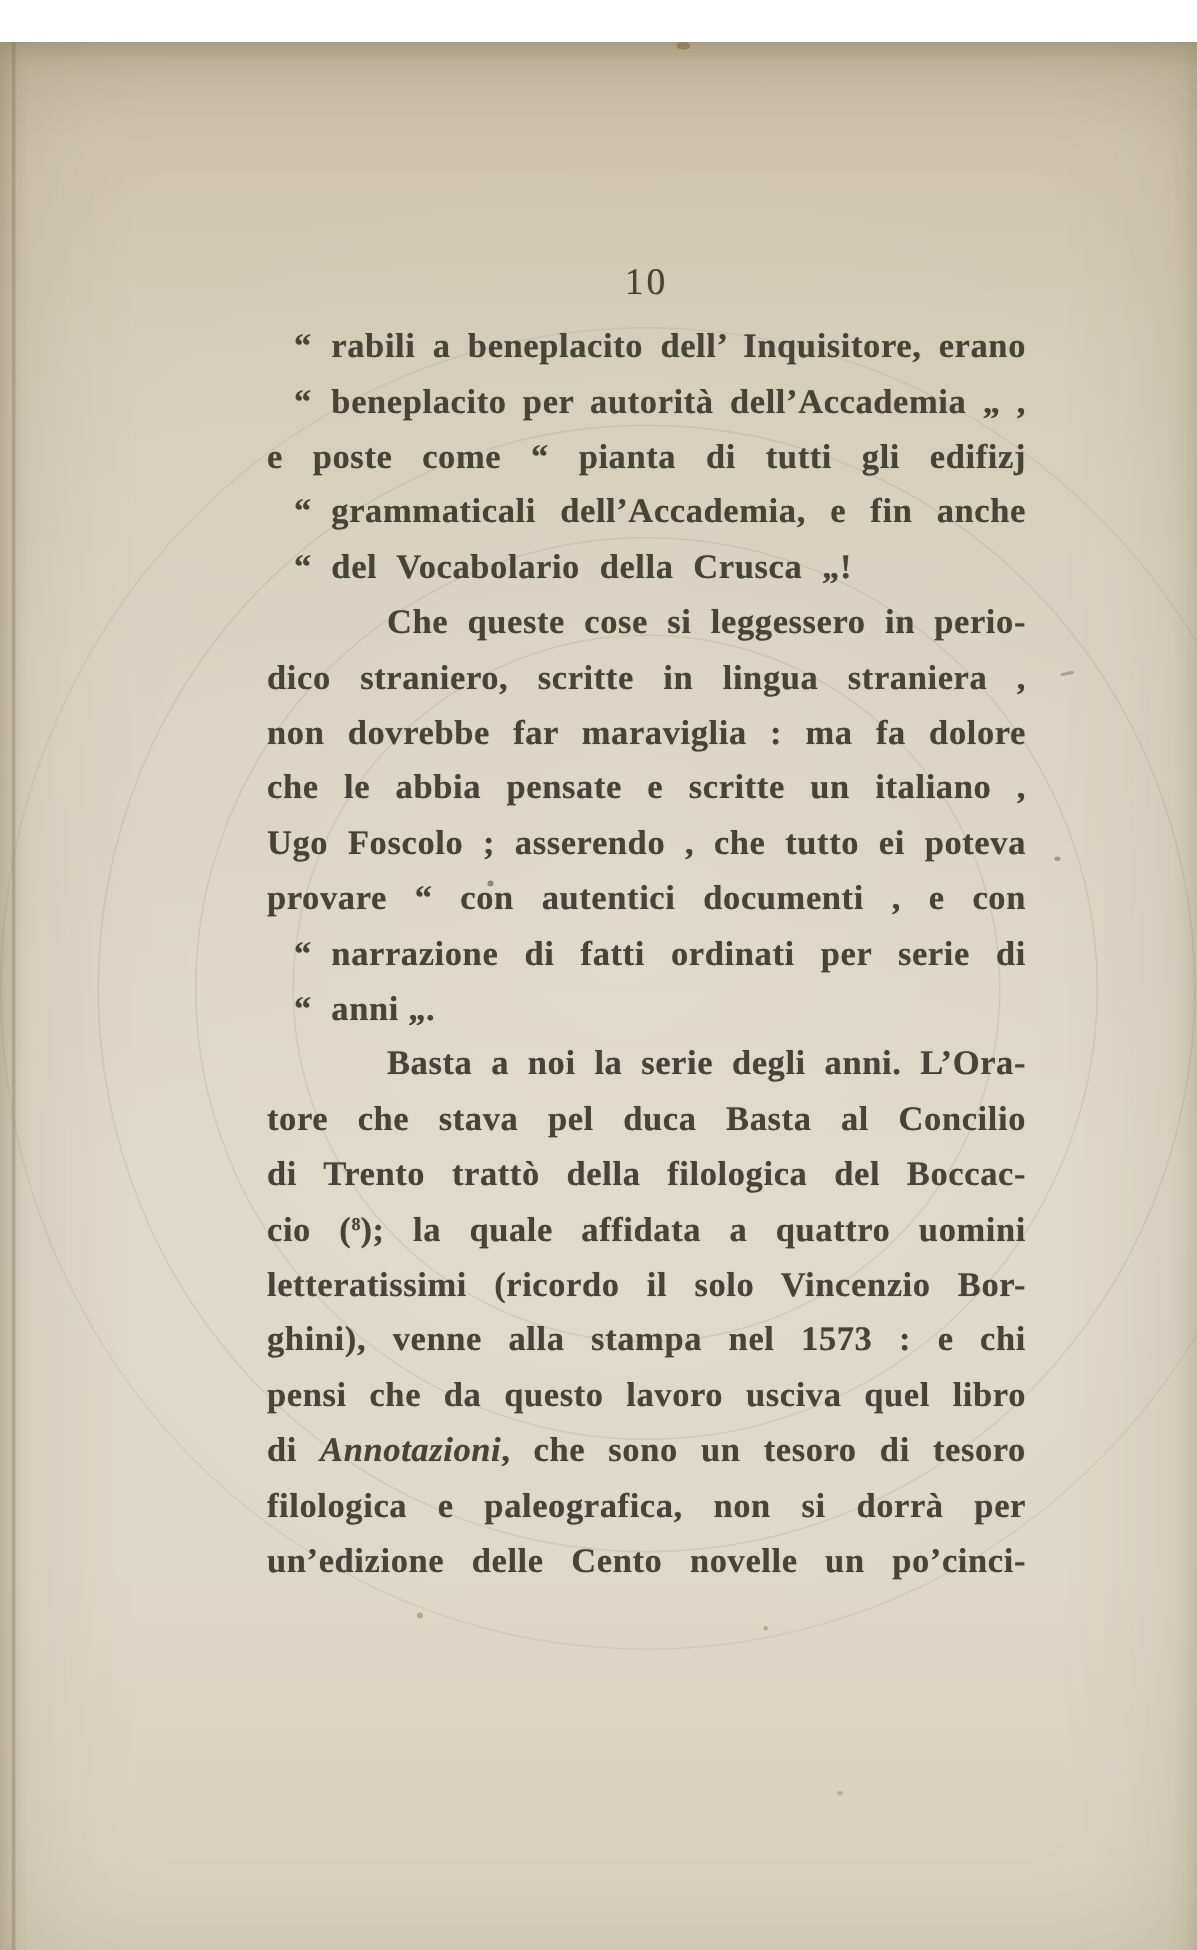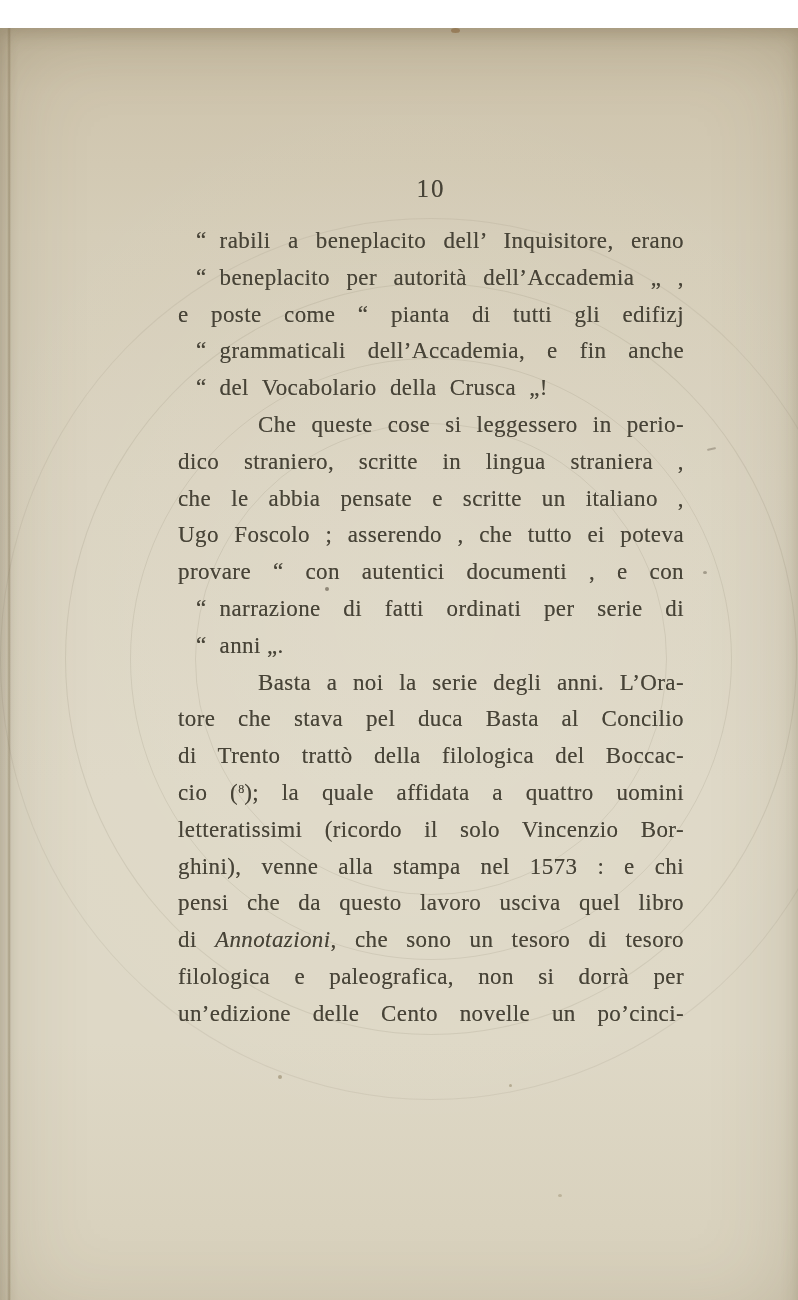--- a/index.html
+++ b/index.html
@@ -52,21 +52,21 @@
   .pagenum {
     position: absolute;
     left: 178px; top: 147px; width: 506px;
     text-align: center;
     font-size: 25px;
     letter-spacing: 2px;
     text-shadow: 0 0 0.6px rgba(71,67,55,0.55);
   }
   .textblock {
     position: absolute;
-    left: 178px; top: 195px; width: 506px;
+    left: 178px; top: 185px; width: 506px; font-weight: bold;
   }
   .line {
     height: 36.8px;
     line-height: 36.8px;
     font-size: 23px;
     letter-spacing: 0.4px;
     text-align: justify;
     text-align-last: justify;
     white-space: normal;
     text-shadow: 0 0 0.6px rgba(71,67,55,0.55);
@@ -115,20 +115,21 @@
 
   <div class="textblock">
     <div class="line"><span class="q">“</span><span>rabili a beneplacito dell’ Inquisitore, erano</span></div>
     <div class="line"><span class="q">“</span><span>beneplacito per autorità dell’Accademia „ ,</span></div>
     <div class="line"><span>e poste come “ pianta di tutti gli edifizj</span></div>
     <div class="line"><span class="q">“</span><span>grammaticali dell’Accademia, e fin anche</span></div>
     <div class="line nojust wide"><span class="q">“</span><span>del Vocabolario della Crusca „!</span></div>
 
     <div class="line indent"><span>Che queste cose si leggessero in perio-</span></div>
     <div class="line"><span>dico straniero, scritte in lingua straniera ,</span></div>
+    <div class="line"><span>non dovrebbe far maraviglia : ma fa dolore</span></div>
     <div class="line"><span>che le abbia pensate e scritte un italiano ,</span></div>
     <div class="line"><span>Ugo Foscolo ; asserendo , che tutto ei poteva</span></div>
     <div class="line"><span>provare “ con autentici documenti , e con</span></div>
     <div class="line"><span class="q">“</span><span>narrazione di fatti ordinati per serie di</span></div>
     <div class="line nojust"><span class="q">“</span><span>anni „.</span></div>
 
     <div class="line indent"><span>Basta a noi la serie degli anni. L’Ora-</span></div>
     <div class="line"><span>tore che stava pel duca Basta al Concilio</span></div>
     <div class="line"><span>di Trento trattò della filologica del Boccac-</span></div>
     <div class="line"><span>cio (</span><sup>8</sup><span>); la quale affidata a quattro uomini</span></div>

